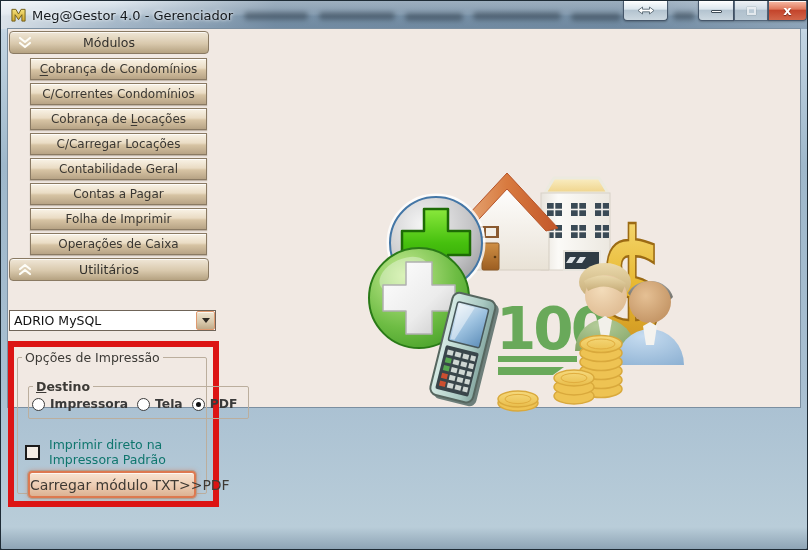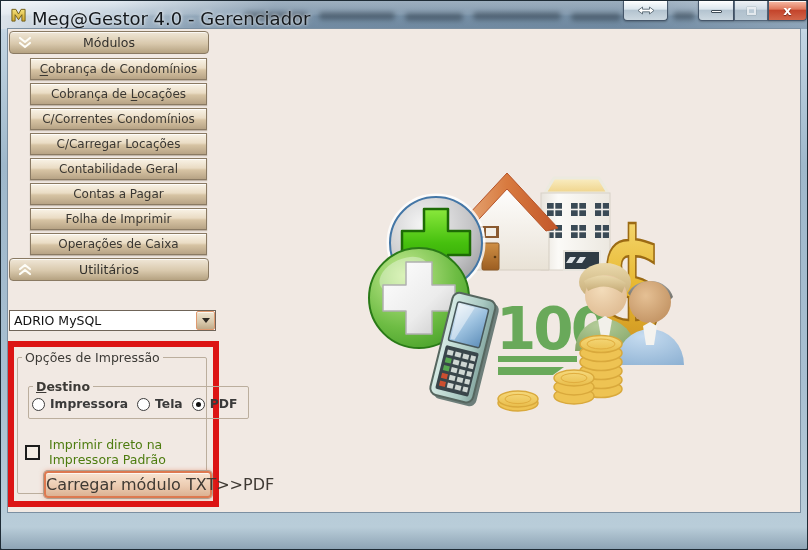--- a/index.html
+++ b/index.html
@@ -7,39 +7,39 @@
   .window{position:relative;width:808px;height:550px;background:#1e2b35;overflow:hidden;}
   .frame{position:absolute;left:1px;top:1px;right:1px;bottom:1px;
     background:linear-gradient(180deg,#e9eff5 0%,#c2d4e2 6%,#9fb8cb 30%,#a8bfd1 70%,#b9cdd9 96%,#8ea4b5 100%);
     border-radius:1px;}
   
   .titlebar{position:absolute;left:1px;top:1px;width:806px;height:28px;
     background:linear-gradient(180deg,#dde6ee 0%,#b9c9d7 45%,#9cb1c3 55%,#93a9bd 100%);overflow:hidden;}
   .titlebar .tint{position:absolute;inset:0;
     background:linear-gradient(90deg,rgba(255,255,255,.65) 0%,rgba(255,255,255,.15) 14%,rgba(57,88,117,.38) 34%,rgba(57,88,117,.40) 78%,rgba(120,145,168,.25) 100%);}
   .streak{position:absolute;background:#2e3b47;opacity:.5;filter:blur(2.6px);border-radius:4px;height:8px;top:11px;}
-  .app-title{position:absolute;left:31px;top:7px;font-size:18px;color:#14181c;
+  .app-title{position:absolute;left:31px;top:7px;font-size:13px;color:#14181c;
     text-shadow:0 0 3px rgba(255,255,255,.9),0 0 6px rgba(255,255,255,.6);white-space:nowrap;}
   .app-icon{position:absolute;left:9px;top:6px;width:17px;height:16px;}
   
   .wbtn{position:absolute;top:0;height:20px;border:1px solid #45566a;border-top:none;
     border-radius:0 0 4px 4px;background:linear-gradient(180deg,#fdfeff 0%,#dde7ee 42%,#b4c4d0 50%,#ccd8e0 100%);
     box-shadow:inset 0 1px 0 rgba(255,255,255,.85),0 1px 2px rgba(0,0,0,.25);
     display:flex;align-items:center;justify-content:center;padding:0;cursor:default;}
   .wbtn.resize{left:622px;width:45px;}
   .wbtn.min{left:697px;width:36px;border-radius:0 0 0 4px;}
   .wbtn.max{left:733px;width:34px;border-radius:0;opacity:.78;}
   .wbtn.close{left:767px;width:39px;border-radius:0 0 4px 0;
     background:linear-gradient(180deg,#f7bca7 0%,#e07a5e 42%,#c4452c 50%,#d2664a 100%);}
   .glyph-dash{width:11px;height:3px;background:#fff;border:1px solid #3f4c57;border-radius:1px;margin-top:1px;}
   .glyph-box{width:9px;height:8px;border:2px solid rgba(255,255,255,.85);background:rgba(210,224,232,.4);
     box-shadow:0 0 1px #55636e;}
   .glyph-x{color:#fff;font-size:13px;font-weight:bold;line-height:1;text-shadow:0 1px 1px rgba(60,10,0,.6);}
   
-  .content{position:absolute;left:8px;top:29px;width:792px;height:483px;background:#f1e9e3;
+  .content{position:absolute;left:8px;top:29px;width:792px;height:378px;background:#f1e9e3;
     box-shadow:0 0 0 1px #7b8fa1;}
   
   .sec-header{position:absolute;left:1px;width:200px;height:23px;border:1px solid #8a7a63;border-radius:4px;
     background:linear-gradient(180deg,#f0e7d7 0%,#d9c9ad 55%,#b5a281 100%);
     box-shadow:inset 0 1px 0 rgba(255,255,255,.7);display:flex;align-items:center;cursor:default;}
   .sec-header .chev{position:absolute;left:8px;top:4px;}
   .sec-header .sec-label{width:100%;text-align:center;font-size:12.5px;color:#32302c;}
   .btn-col{position:absolute;left:22px;top:29px;width:177px;display:flex;flex-direction:column;}
   .side-btn{height:22px;margin-bottom:3px;border:1px solid #8a7a63;border-radius:0;
     background:linear-gradient(180deg,#f9f3e7 0%,#eadcc4 45%,#d7c4a4 55%,#b7a385 100%);
@@ -63,25 +63,25 @@
   .fs-opcoes{position:absolute;left:3px;top:3px;width:190px;height:144px;}
   .fs-destino{position:absolute;left:10px;top:14px;width:170px;height:40px;font-weight:bold;}
   .radio-row{display:flex;align-items:center;padding:3px 2px 0 3px;}
   .radio{display:flex;align-items:center;margin-right:9px;}
   .rdot{width:13px;height:13px;border:1px solid #3c3c3c;border-radius:50%;background:#fff;
     display:inline-flex;align-items:center;justify-content:center;margin-right:5px;flex:0 0 auto;}
   .rdot.sel::after{content:"";width:5px;height:5px;border-radius:50%;background:#111;}
   .rlabel{font-size:12.3px;color:#3a3a3a;white-space:nowrap;}
   .chk-row{position:absolute;left:7px;top:72px;display:flex;align-items:center;}
   .chk-box{width:15px;height:15px;border:2px solid #1c1c1c;background:#f4ede5;margin-right:9px;flex:0 0 auto;}
-  .chk-text{font-size:12.5px;color:#4d7c0f;line-height:15px;}
+  .chk-text{font-size:12.5px;color:#0f766e;line-height:15px;}
   .load-btn{position:absolute;left:10px;top:106px;width:168px;height:27px;border:2px solid #dd7950;border-radius:4px;
     background:linear-gradient(180deg,#f8e4d1 0%,#ecccb2 55%,#dcb293 100%);
     box-shadow:0 0 0 1px #b0a090,0 0 5px rgba(225,100,55,.55),inset 0 1px 0 rgba(255,255,255,.7);
-    font-size:16px;color:#3f3a34;cursor:default;white-space:nowrap;padding:0;margin-left:16px;}
+    font-size:14px;color:#3f3a34;cursor:default;white-space:nowrap;padding:0;}
   
   .main-art{position:absolute;left:360px;top:136px;width:332px;height:280px;}
 </style>
 </head>
 <body>
 
 <div class="window">
   <div class="frame"></div>
 
   <div class="titlebar">
@@ -125,22 +125,22 @@
     <div class="sec-header" style="top:2px;">
       <svg class="chev" width="14" height="14" viewBox="0 0 14 14">
         <path d="M2,2 L7,6 L12,2" fill="none" stroke="#fdfdf8" stroke-width="2.2" stroke-linecap="round" stroke-linejoin="round"></path>
         <path d="M2,7 L7,11 L12,7" fill="none" stroke="#fdfdf8" stroke-width="2.2" stroke-linecap="round" stroke-linejoin="round"></path>
       </svg>
       <span class="sec-label">Módulos</span>
     </div>
 
     <div class="btn-col">
         <button class="side-btn"><u>C</u>obrança de Condomínios</button>
+        <button class="side-btn">C/Correntes Condomínios</button>
         <button class="side-btn">Cobrança de <u>L</u>ocações</button>
-        <button class="side-btn">C/Correntes Condomínios</button>
         <button class="side-btn">C/Carregar Locações</button>
         <button class="side-btn">Contabilidade Geral</button>
         <button class="side-btn">Contas a Pagar</button>
         <button class="side-btn">Folha de Imprimir</button>
         <button class="side-btn">Operações de Caixa</button>
       </div>
 
     <div class="sec-header" style="top:229px;">
       <svg class="chev" width="14" height="14" viewBox="0 0 14 14">
         <path d="M2,6 L7,2 L12,6" fill="none" stroke="#fdfdf8" stroke-width="2.2" stroke-linecap="round" stroke-linejoin="round"></path>

